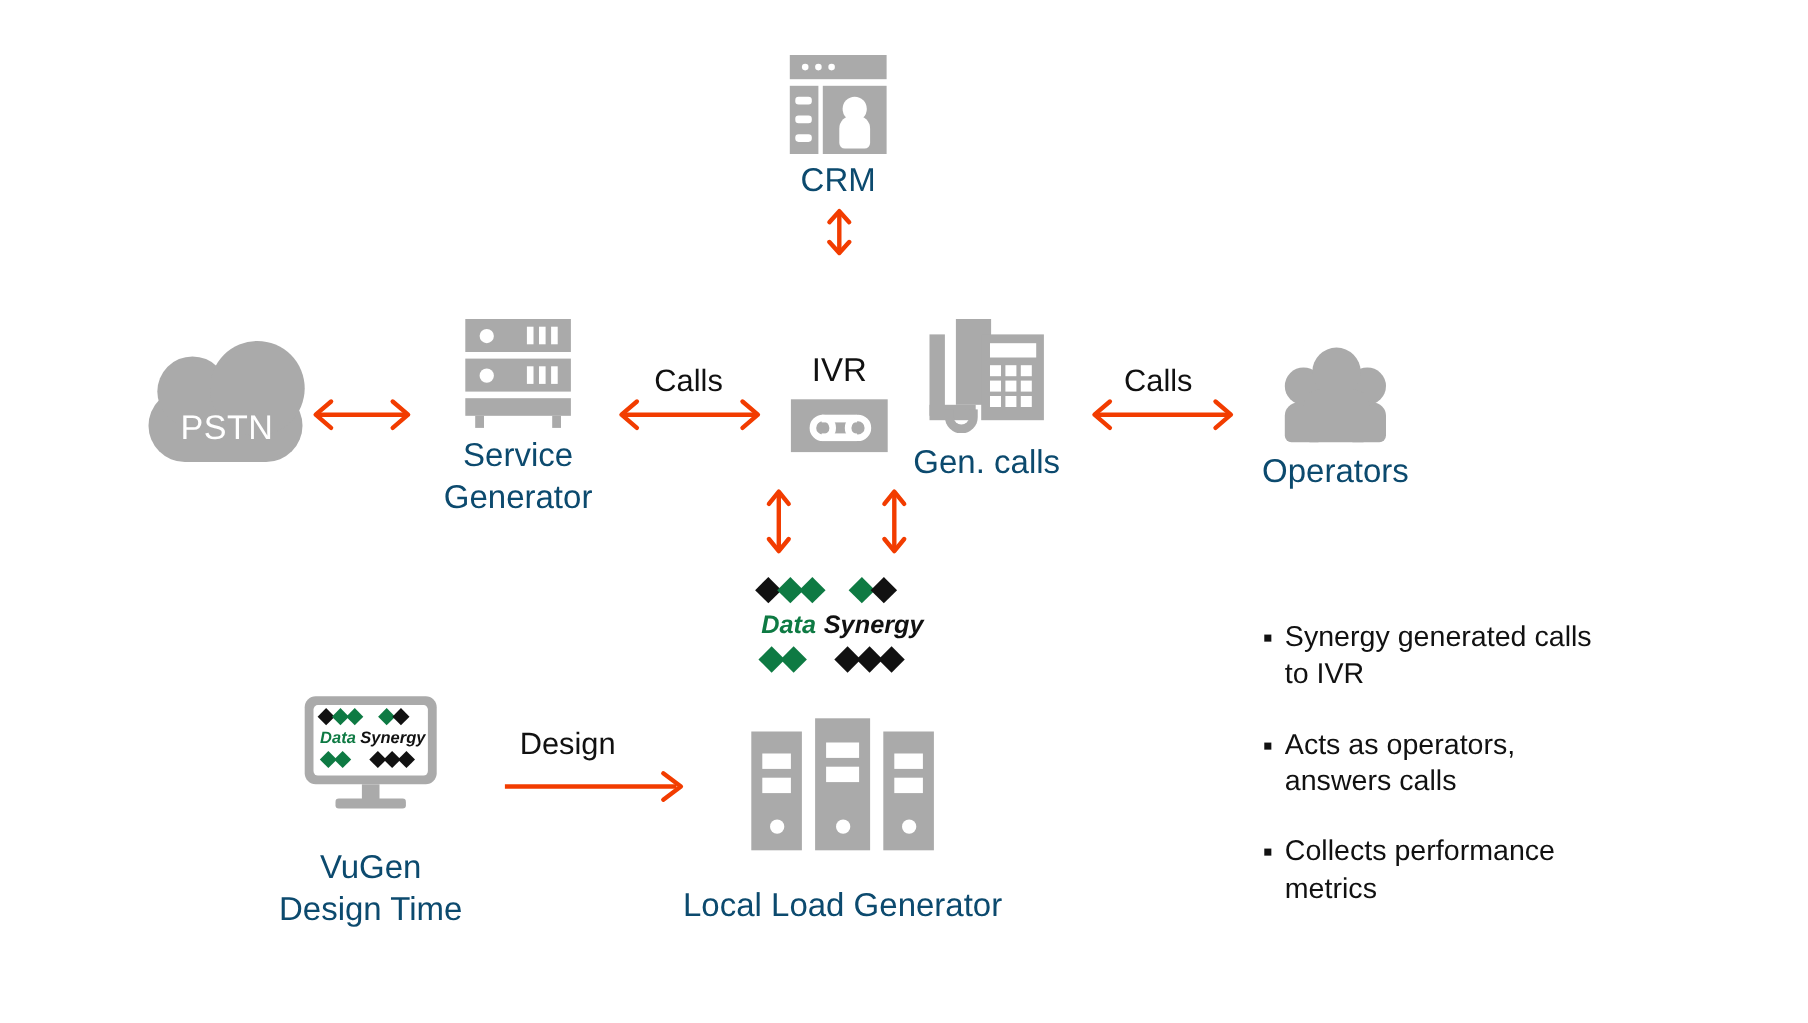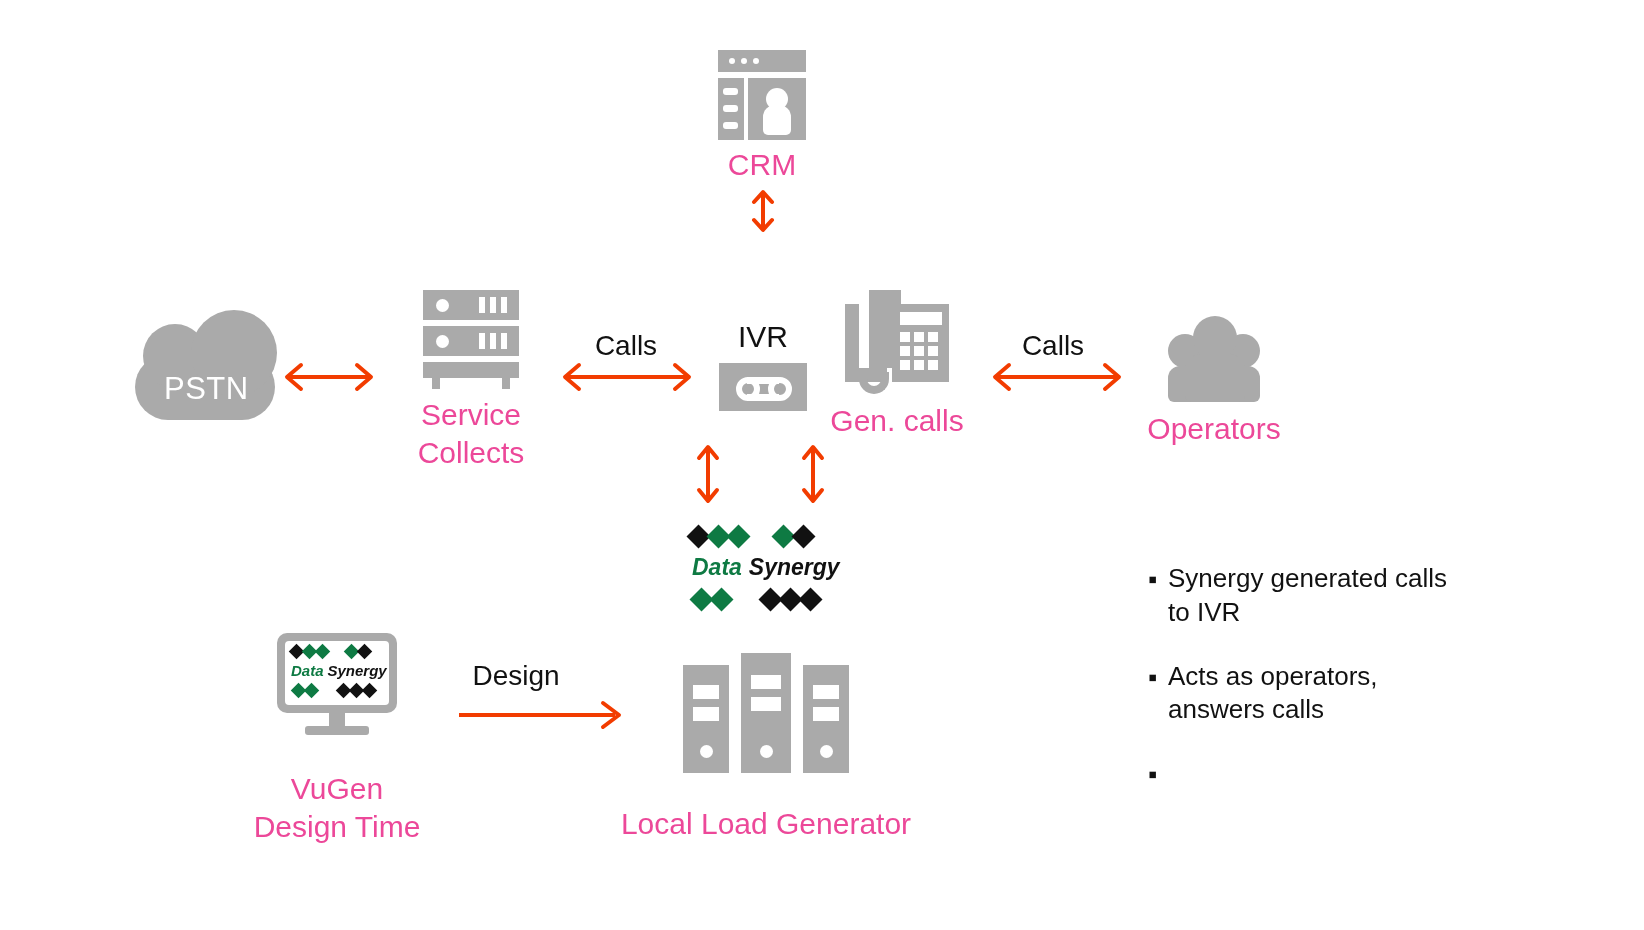--- a/index.html
+++ b/index.html
@@ -17,21 +17,21 @@
     height: 930px;
     background: #ffffff;
     overflow: hidden;
   }
   .node { position: absolute; }
   .label {
     position: absolute;
     text-align: center;
     font-size: 30px;
     line-height: 1.28;
-    color: #ec4899;
+    color: #0c4a6e;
     white-space: pre-line;
     font-weight: 400;
   }
   .small-label {
     position: absolute;
     font-size: 28px;
     color: #111111;
     text-align: center;
   }
 
@@ -223,21 +223,21 @@
           <i></i>
           <i></i>
           <i></i>
         </div>
       <div class="rack-base" style="left:0; top:72px;"></div>
       <div class="rack-foot" style="left:9px; top:88px;"></div>
       <div class="rack-foot" style="left:79px; top:88px;"></div>
     </div>
   </div>
   <div class="label" style="left:371px; top:396px; width:200px;">Service
-Collects</div>
+Generator</div>
 
   <div class="small-label" style="left:566px; top:330px; width:120px;">Calls</div>
   <div class="arrow" style="left:561px; top:355px;">
     <svg width="132" height="44" viewBox="0 0 132 44">
       <line x1="6" y1="22" x2="126" y2="22" stroke="#f23c00" stroke-width="4"></line>
       <polyline points="18,10 4,22 18,34" fill="none" stroke="#f23c00" stroke-width="4" stroke-linecap="round" stroke-linejoin="round"></polyline>
       <polyline points="114,10 128,22 114,34" fill="none" stroke="#f23c00" stroke-width="4" stroke-linecap="round" stroke-linejoin="round"></polyline>
     </svg>
   </div>
 
@@ -402,16 +402,17 @@
     <div class="bullet-row">
       <span class="bullet-mark">▪</span>
       <span class="bullet-text">Synergy generated calls to IVR</span>
     </div>
     <div class="bullet-row">
       <span class="bullet-mark">▪</span>
       <span class="bullet-text">Acts as operators, answers calls</span>
     </div>
     <div class="bullet-row">
       <span class="bullet-mark">▪</span>
+      <span class="bullet-text">Collects performance metrics</span>
     </div>
   </div>
 
 </div>
 
 </body></html>

